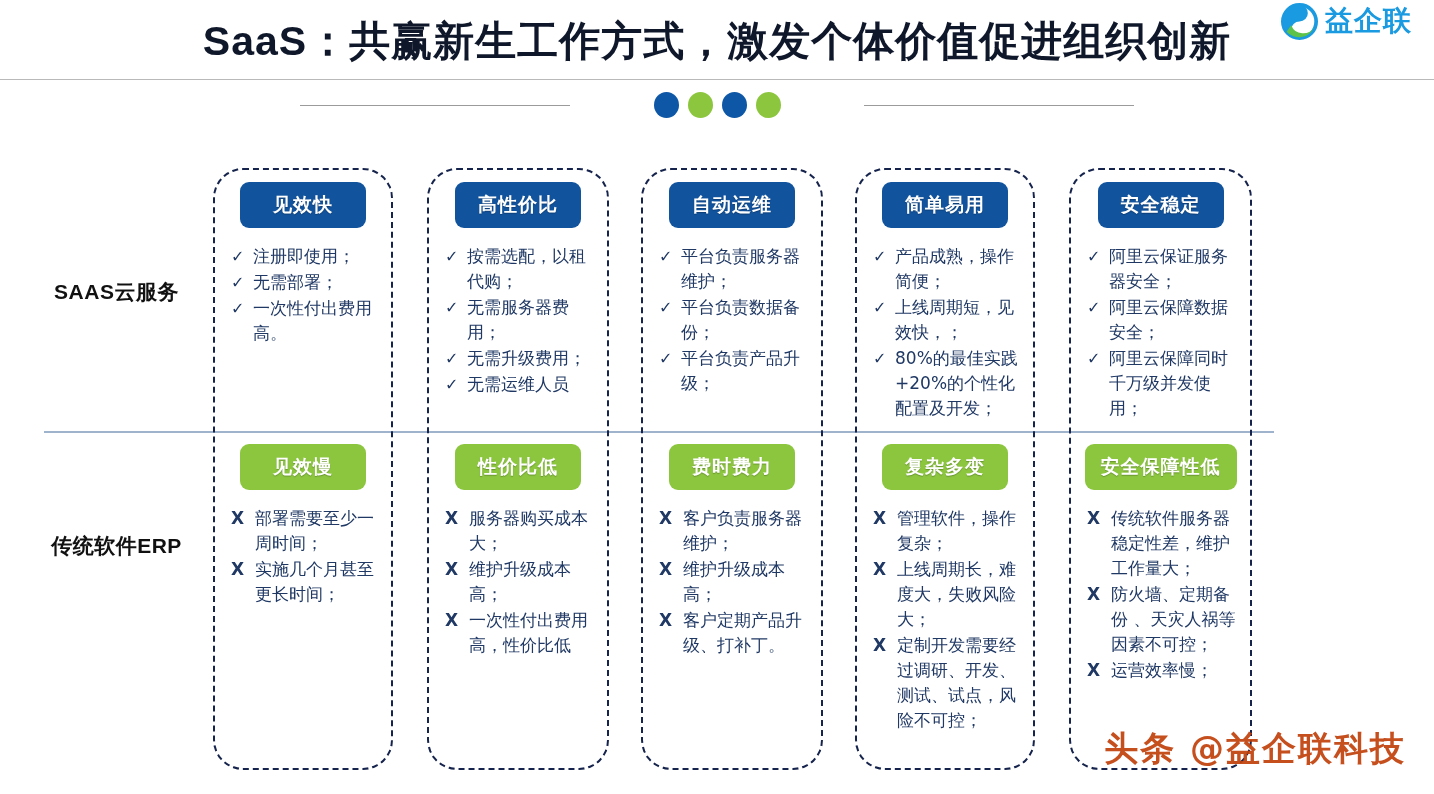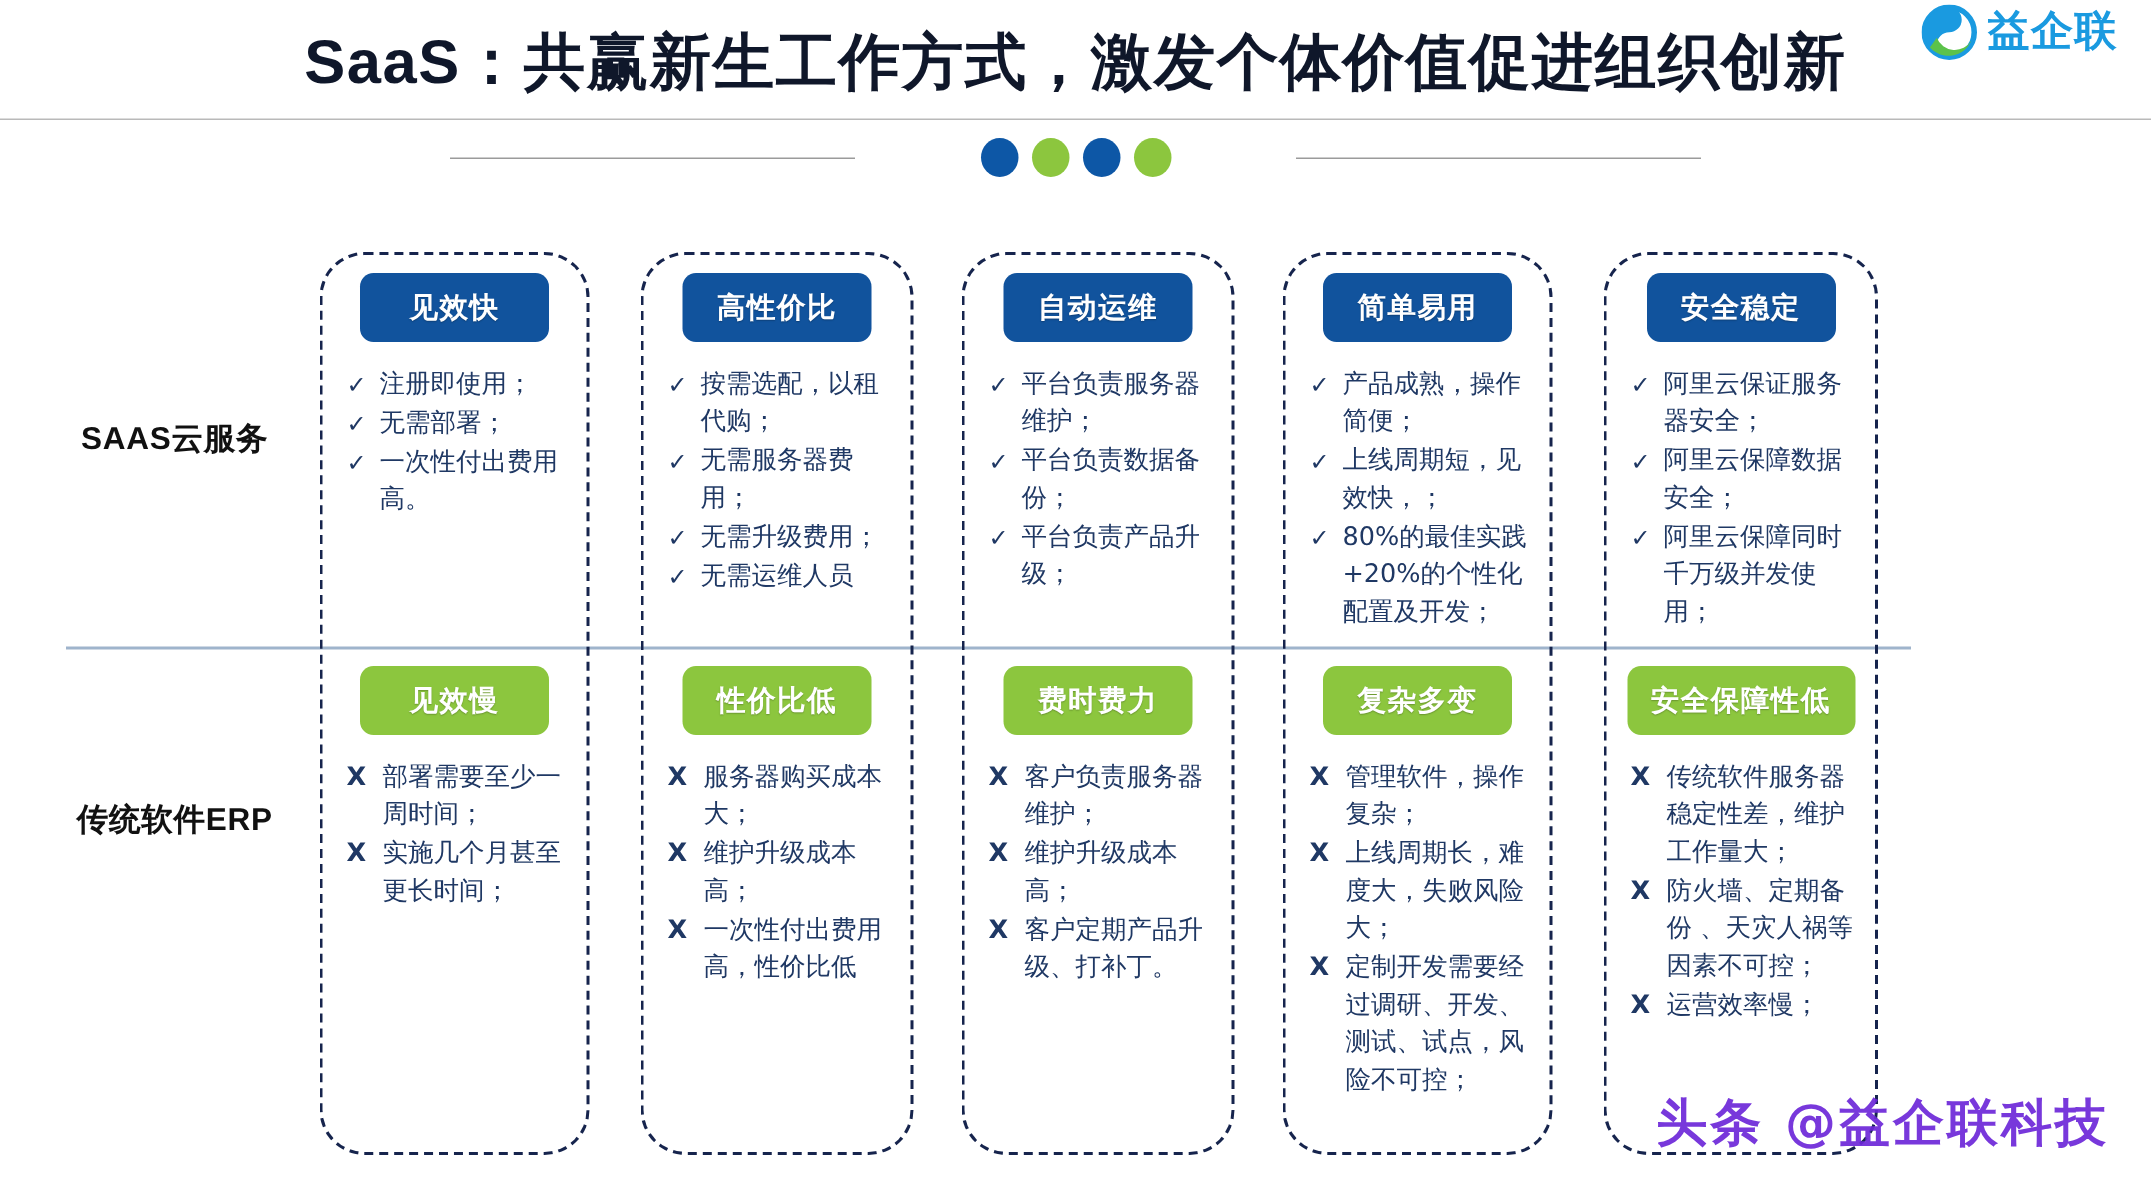--- a/index.html
+++ b/index.html
@@ -94,21 +94,21 @@
   .bullets li .mk{
     position:absolute;left:0;top:0;
     font-size:16px;font-weight:normal;color:#1f3864;
   }
   .bullets.bottom li{padding-left:24px;}
   .bullets.bottom li .mk{font-weight:bold;font-size:17px;}
 
   
   .watermark{
     position:absolute;right:28px;bottom:22px;
-    font-size:34px;font-weight:bold;color:#6d28d9;
+    font-size:34px;font-weight:bold;color:#c2410c;
     letter-spacing:2px;opacity:.92;
     font-family:"DejaVu Sans","Liberation Sans",sans-serif;
     white-space:nowrap;
   }
 </style>
 </head>
 <body>
 
 <div class="slide">
 

